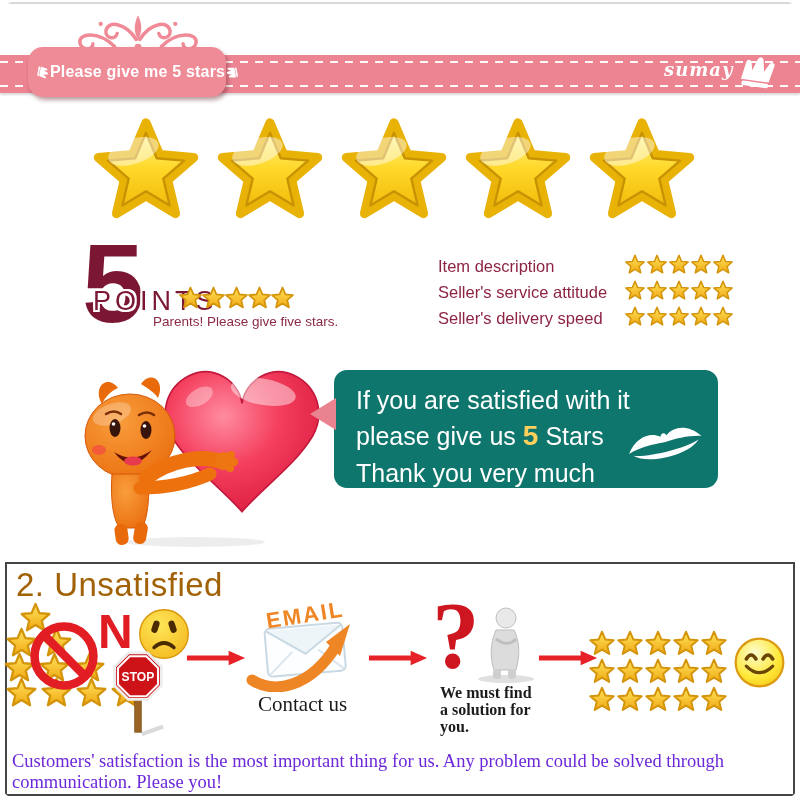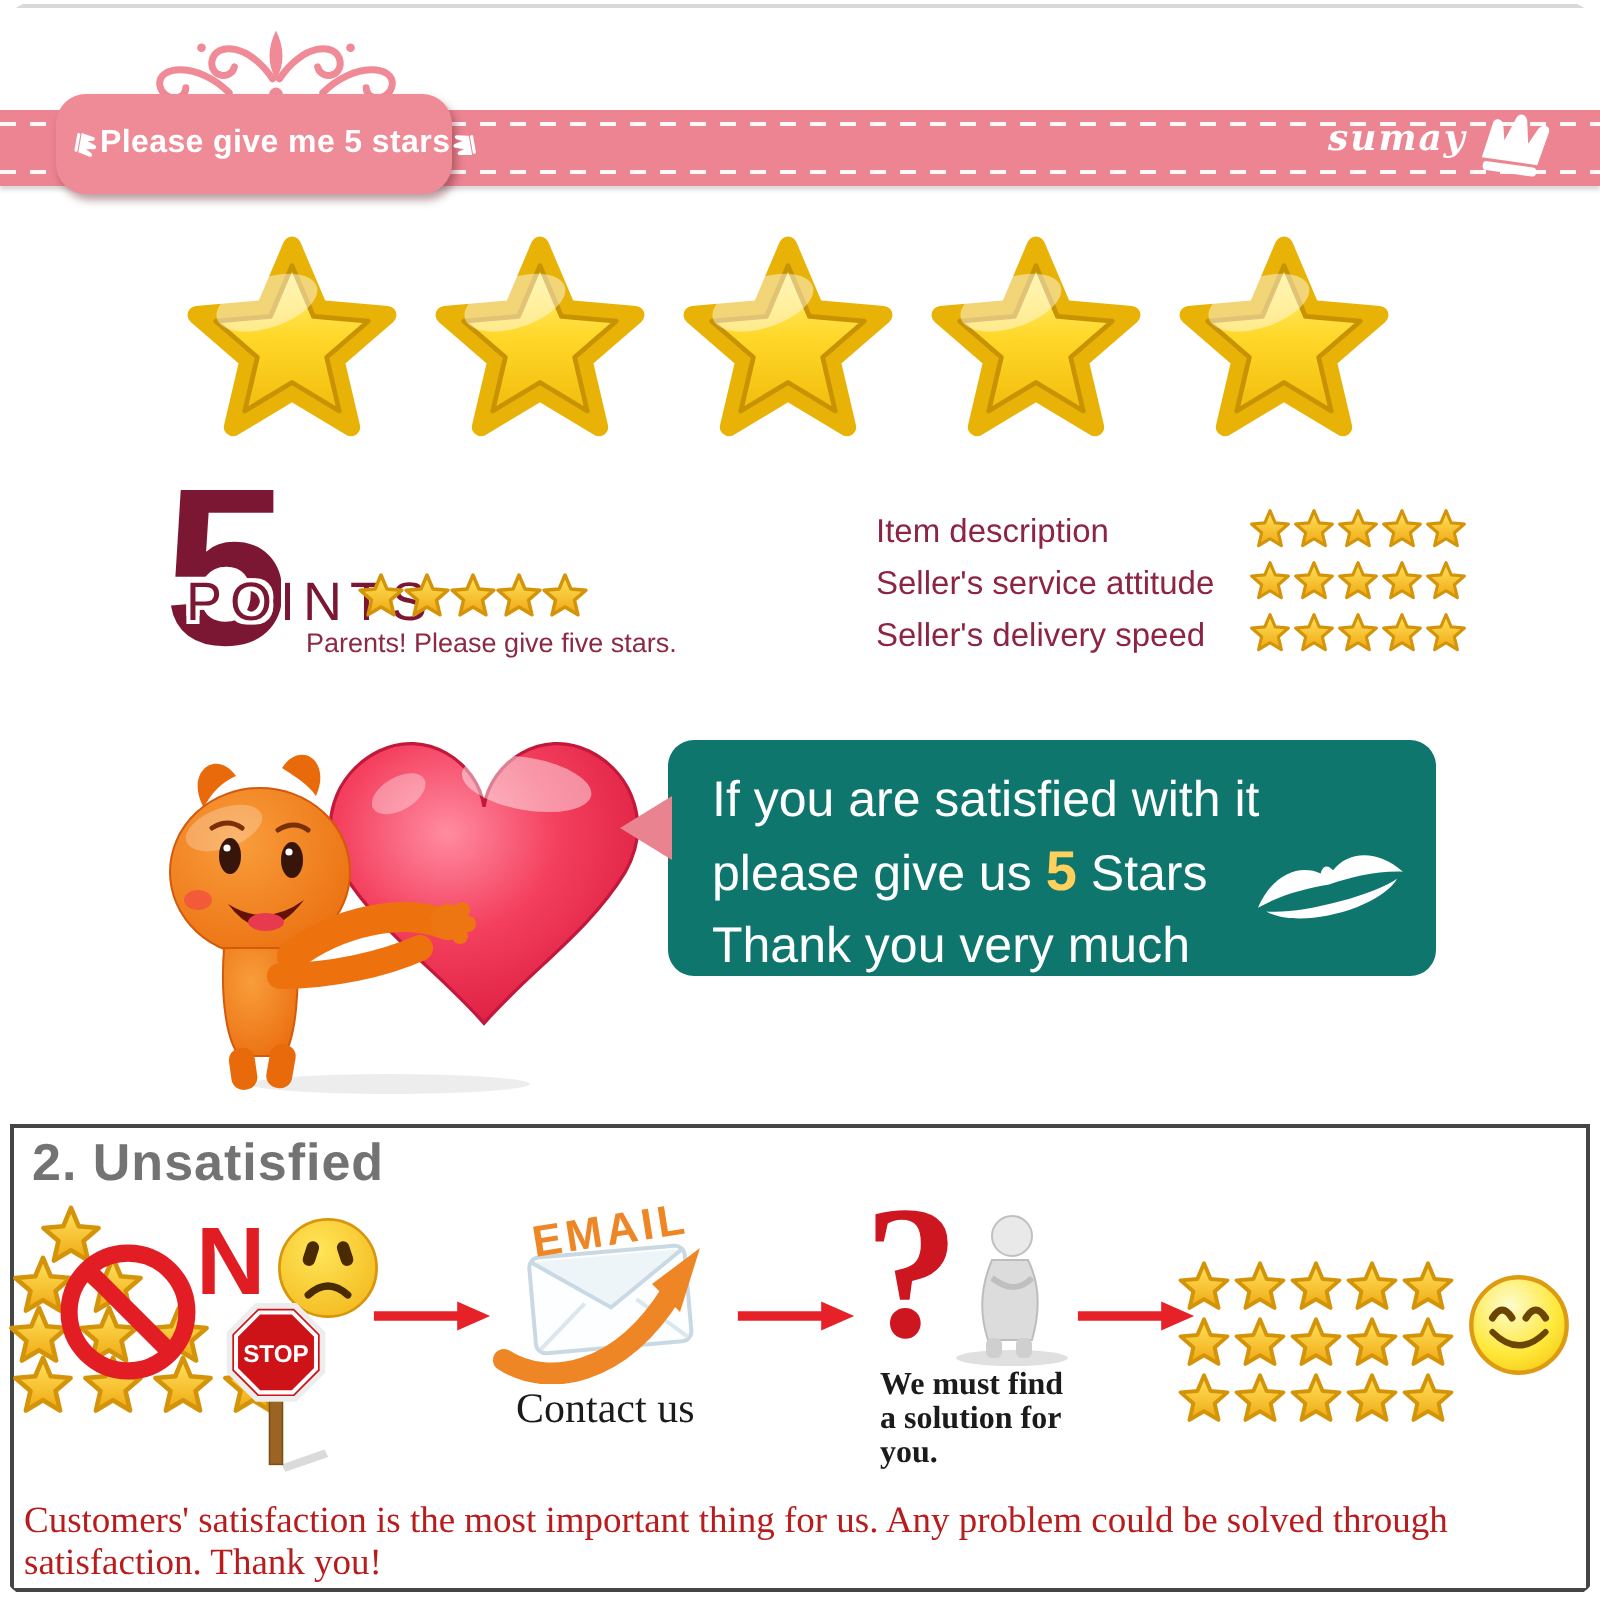--- a/index.html
+++ b/index.html
@@ -46,21 +46,21 @@
   .mascot{position:absolute;top:362px;left:70px;width:254px;height:186px;}
   .bubble{position:absolute;top:370px;left:334px;width:384px;height:118px;background:#0f766e;border-radius:13px;}
   .bubble .tail{position:absolute;left:-24px;top:28px;width:0;height:0;
         border-top:16px solid transparent;border-bottom:16px solid transparent;border-right:26px solid #e8838f;}
   .bubble-text{padding:13px 96px 0 22px;color:#fff;font-size:25px;line-height:1.37;white-space:nowrap;}
   .bubble-five{color:#ffd05c;font-size:28px;margin:0 7px;font-weight:bold;}
   .lips{position:absolute;right:12px;top:52px;width:82px;height:44px;}
 
   
   .ubox{position:absolute;top:562px;left:5px;width:786px;height:230px;border:2px solid #454545;background:#fff;}
-  .utitle{position:absolute;top:566px;left:16px;font-size:26px;font-weight:bold;color:#737373;letter-spacing:.5px;}
+  .utitle{position:absolute;top:566px;left:16px;font-size:33px;font-weight:normal;color:#a16207;letter-spacing:.5px;}
   .pyramid{position:absolute;top:602px;left:2px;}
   .ban-row{display:flex;margin-bottom:-8px;}
   .ban-row .st{width:33px;height:33px;margin:0 1px;}
   .ban-row.r1{padding-left:16px}.ban-row.r2{padding-left:2px}.ban-row.r3{padding-left:0}.ban-row.r4{padding-left:2px}
   .ban{position:absolute;top:618px;left:26px;width:76px;height:76px;}
   .no-letter{position:absolute;top:604px;left:98px;font-size:48px;font-weight:bold;color:#e11d24;}
   .sad{position:absolute;top:607px;left:137px;width:54px;height:54px;}
   .stop{position:absolute;top:648px;left:110px;width:56px;height:90px;}
   .rarrow{width:62px;height:18px;}
   .ar1{position:absolute;top:649px;left:185px;}
@@ -69,21 +69,21 @@
   .email{position:absolute;top:596px;left:246px;width:112px;height:96px;}
   .contact{position:absolute;top:692px;left:258px;font-family:"Liberation Serif",serif;font-size:21px;color:#1b1b1b;}
   .qmark{position:absolute;top:592px;left:430px;width:115px;height:92px;}
   .solution{position:absolute;top:684px;left:440px;font-family:"Liberation Serif",serif;
             font-size:16px;font-weight:bold;color:#1b1b1b;line-height:1.07;}
   .res-stars{position:absolute;top:630px;left:588px;}
   .res-row{display:flex;margin-bottom:0;}
   .res-row .st{width:28px;height:28px;}
   .smiley{position:absolute;top:636px;left:733px;width:53px;height:53px;}
   .footer{position:absolute;top:751px;left:12px;width:775px;font-family:"Liberation Serif",serif;
-          font-size:18.5px;color:#b91c1c;line-height:1.12;}
+          font-size:18.5px;color:#6d28d9;line-height:1.12;}
 </style>
 </head>
 <body>
 
 <svg width="0" height="0" style="position:absolute" aria-hidden="true">
   <defs>
     <linearGradient id="goldGradBig" x1="0" y1="0" x2="0" y2="1">
       <stop offset="0" stop-color="#fff89e"></stop>
         <stop offset=".5" stop-color="#ffd829"></stop>
         <stop offset="1" stop-color="#f0b606"></stop>
@@ -480,16 +480,16 @@
 
   <svg class="smiley" viewBox="0 0 60 60">
     <circle cx="30" cy="30" r="27" fill="url(#smileyGrad)" stroke="#dd9b13" stroke-width="2.5"></circle>
     <path d="M15,26 Q20.5,17 26,26" stroke="#6b4503" stroke-width="4" fill="none" stroke-linecap="round"></path>
     <path d="M34,26 Q39.5,17 45,26" stroke="#6b4503" stroke-width="4" fill="none" stroke-linecap="round"></path>
     <path d="M15,34 Q30,49 45,34" stroke="#6b4503" stroke-width="3.5" fill="none" stroke-linecap="round"></path>
   </svg>
 
   <div class="footer">
     <div>Customers' satisfaction is the most important thing for us. Any problem could be solved through</div>
-    <div>satisfaction. Thank you!</div>
+    <div>communication. Please you!</div>
   </div>
 
 </div>
 
 </body></html>

